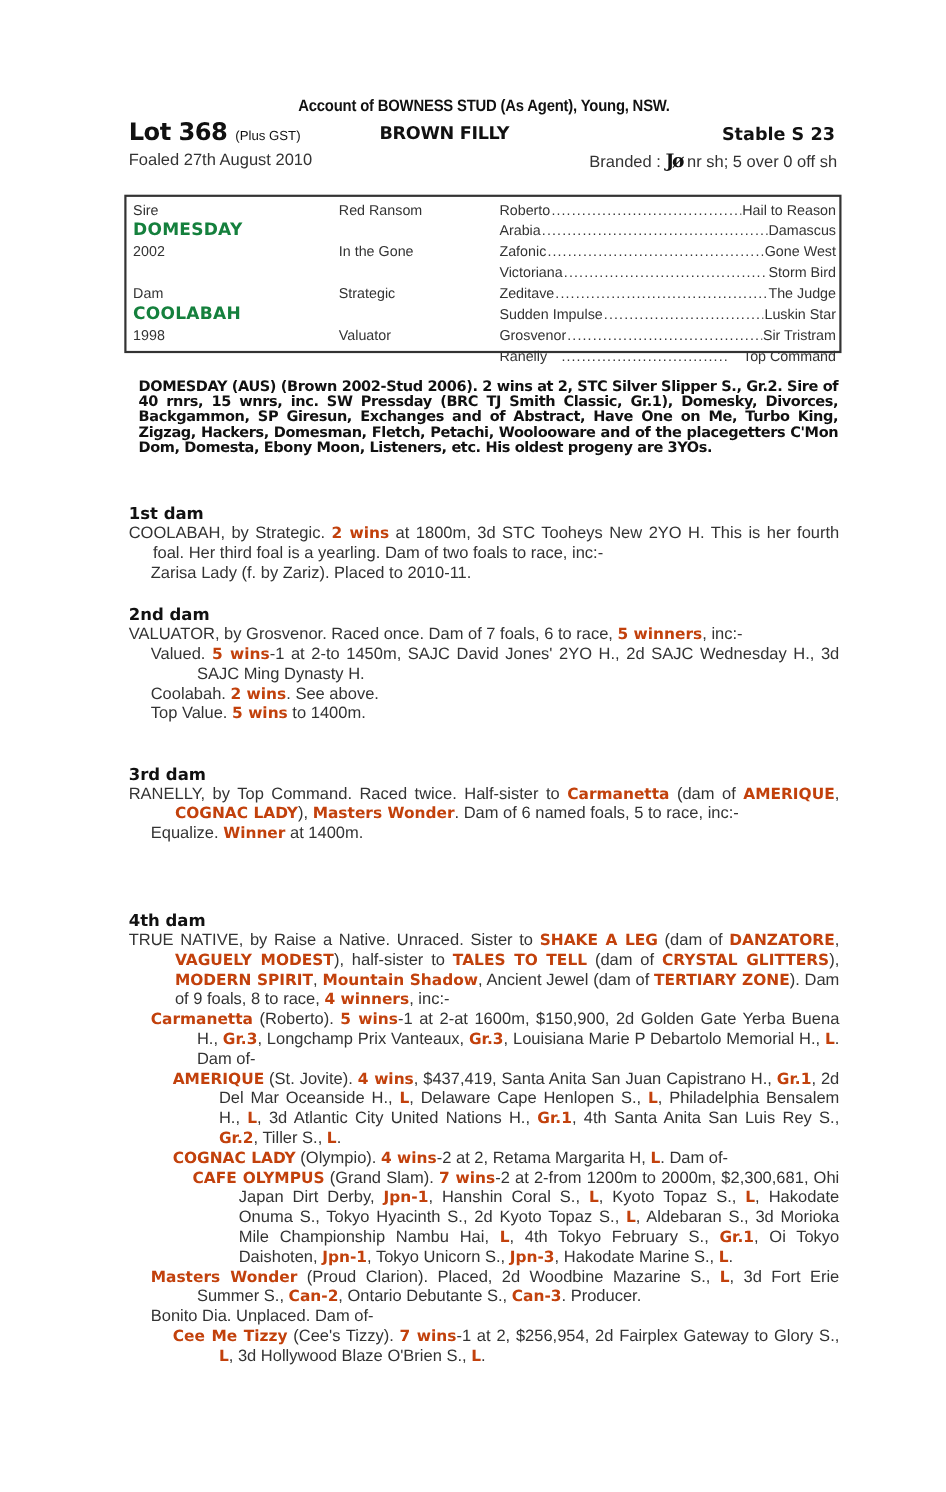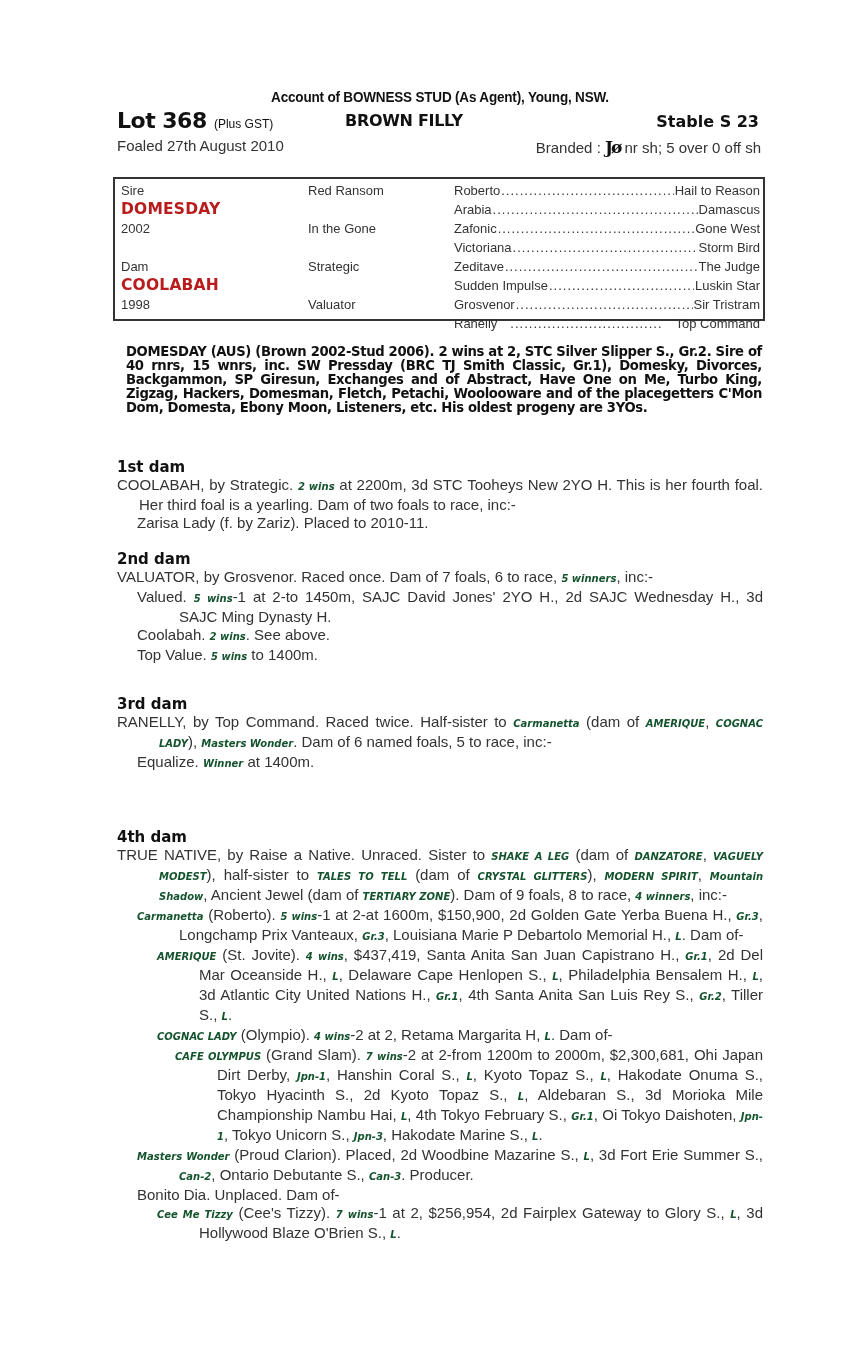--- a/index.html
+++ b/index.html
@@ -11,31 +11,31 @@
   .plusgst { font-weight: normal; font-size: 12px; font-family: "Liberation Sans", sans-serif; letter-spacing: 0; }
   .color { position: absolute; left: 228px; top: 0; font-weight: 900; font-size: 16px; line-height: 24px; font-family: "DejaVu Sans", sans-serif; letter-spacing: -0.3px; }
   .stable { position: absolute; right: 4px; top: 2px; font-weight: bold; font-size: 16px; line-height: 22px; font-family: "DejaVu Sans", sans-serif; }
   .foaledline { position: relative; height: 22px; margin-top: 4px; font-size: 15px; color: #333; }
   .foaled { position: absolute; left: 0; top: 0; }
   .branded { position: absolute; right: 2px; top: 0; }
   .brand-glyph { font-weight: bold; font-size: 17px; color: #111; font-family: "DejaVu Serif", serif; letter-spacing: -2px; }
 
   .pedbox { position: absolute; left: 113px; top: 177px; width: 652px; height: 144px; border: 2px solid #333; box-sizing: border-box; }
   .ped { position: absolute; font-size: 13px; color: #333; line-height: 19px; white-space: nowrap; }
-  .ped.big { font-weight: 900; font-size: 15.5px; color: #b91c1c; font-family: "DejaVu Sans", sans-serif; letter-spacing: 0.2px; }
+  .ped.big { font-weight: 900; font-size: 15.5px; color: #15803d; font-family: "DejaVu Sans", sans-serif; letter-spacing: 0.2px; }
   .gg { position: absolute; left: 339px; width: 306px; font-size: 13px; color: #333; line-height: 19px; display: flex; white-space: nowrap; }
   .gg .dots { flex: 1; overflow: hidden; margin: 0 1px; }
   .gg .dots::after { content: "......................................................................................................"; letter-spacing: 1px; }
 
   .sirepara { position: absolute; left: 126px; top: 345px; width: 636px; font-family: "DejaVu Sans", sans-serif; font-weight: 900; font-size: 13.2px; line-height: 14px; text-align: justify; letter-spacing: -0.35px; color: #111; }
 
   .section { position: absolute; left: 117px; width: 646px; font-size: 15px; color: #333; line-height: 18px; }
   .sec-h { font-family: "DejaVu Sans", sans-serif; font-weight: bold; font-size: 15px; color: #111; line-height: 18px; }
   .p { text-align: justify; }
-  .b { font-family: "DejaVu Sans", sans-serif; font-weight: 900; color: #14532d; font-size: 10px; font-style: italic; }
+  .b { font-family: "DejaVu Sans", sans-serif; font-weight: 900; color: #c2410c; font-size: 14px; }
   .hang0 { padding-left: 22px; text-indent: -22px; }
   .hang1 { padding-left: 62px; text-indent: -42px; }
 </style>
 </head>
 <body>
 
 <div class="page">
   <div class="account">Account of BOWNESS STUD (As Agent), Young, NSW.</div>
   <div class="lotline">
     <span class="lot"><span>Lot 368</span> <span class="plusgst">(Plus GST)</span></span>
@@ -104,21 +104,21 @@
       <span>Ranelly</span>
       <span class="dots"></span>
       <span>Top Command</span>
     </div>
 </div>
 
 <div class="sirepara">DOMESDAY (AUS) (Brown 2002-Stud 2006). 2 wins at 2, STC Silver Slipper S., Gr.2. Sire of 40 rnrs, 15 wnrs, inc. SW Pressday (BRC TJ Smith Classic, Gr.1), Domesky, Divorces, Backgammon, SP Giresun, Exchanges and of Abstract, Have One on Me, Turbo King, Zigzag, Hackers, Domesman, Fletch, Petachi, Woolooware and of the placegetters C'Mon Dom, Domesta, Ebony Moon, Listeners, etc. His oldest progeny are 3YOs.</div>
 
 <div class="section" style="top:458px;">
   <div class="sec-h">1st dam</div>
-  <div class="p hang0"><span>COOLABAH, by Strategic. </span><span class="b">2 wins</span><span> at 2200m, 3d STC Tooheys New 2YO H. This is her fourth foal. Her third foal is a yearling. Dam of two foals to race, inc:-</span></div>
+  <div class="p hang0"><span>COOLABAH, by Strategic. </span><span class="b">2 wins</span><span> at 1800m, 3d STC Tooheys New 2YO H. This is her fourth foal. Her third foal is a yearling. Dam of two foals to race, inc:-</span></div>
   <div class="p" style="padding-left:20px;">Zarisa Lady (f. by Zariz). Placed to 2010-11.</div>
 </div>
 
 <div class="section" style="top:550px;">
   <div class="sec-h">2nd dam</div>
   <div class="p"><span>VALUATOR, by Grosvenor. Raced once. Dam of 7 foals, 6 to race, </span><span class="b">5 winners</span><span>, inc:-</span></div>
   <div class="p hang1"><span>Valued. </span><span class="b">5 wins</span><span>-1 at 2-to 1450m, SAJC David Jones' 2YO H., 2d SAJC Wednesday H., 3d SAJC Ming Dynasty H.</span></div>
   <div class="p" style="padding-left:20px;"><span>Coolabah. </span><span class="b">2 wins</span><span>. See above.</span></div>
   <div class="p" style="padding-left:20px;"><span>Top Value. </span><span class="b">5 wins</span><span> to 1400m.</span></div>
 </div>

